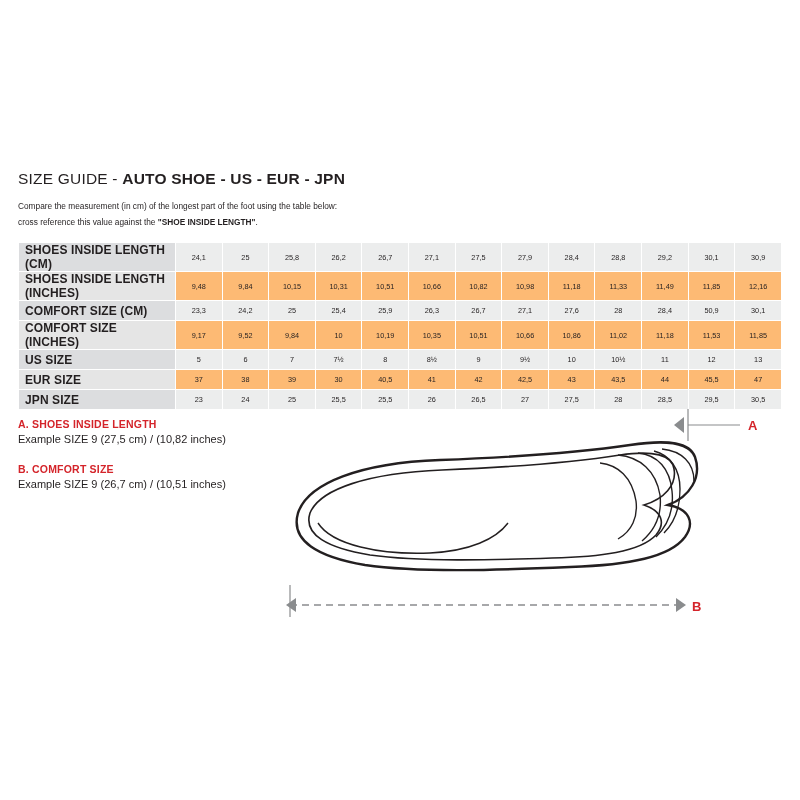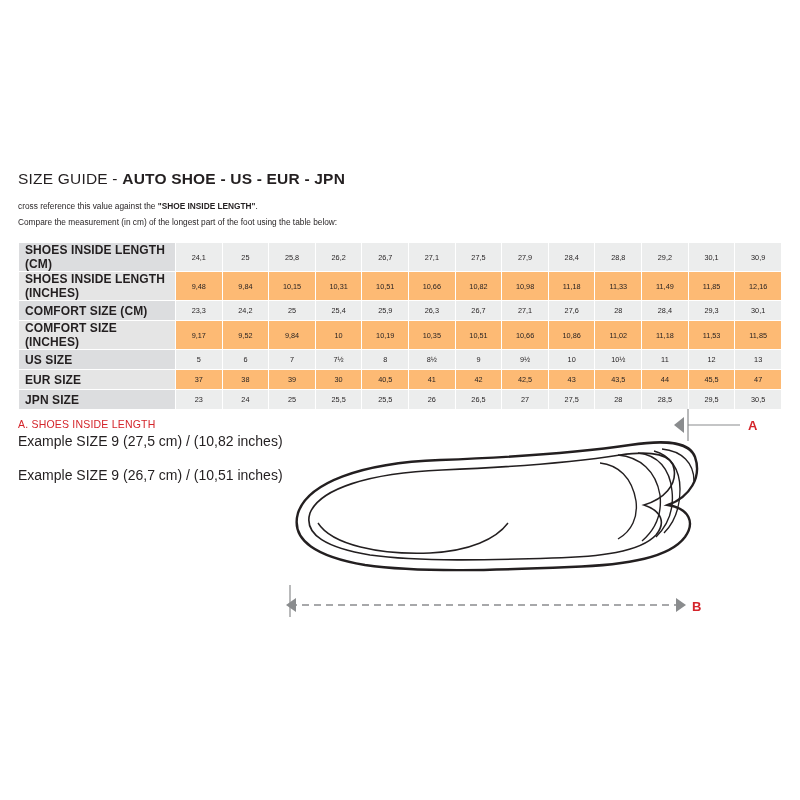--- a/index.html
+++ b/index.html
@@ -65,27 +65,27 @@
 
   .legend {
     position: absolute;
     left: 18px;
     top: 418px;
     width: 270px;
   }
   .legend h3 {
     color: #d4242a;
     font-size: 10.5px;
-    font-weight: normal;
+    font-weight: bold;
     margin: 0 0 3px 0;
     letter-spacing: 0.2px;
   }
   .legend p {
     margin: 0 0 18px 0;
-    font-size: 14px;
+    font-size: 11px;
     color: #231f20;
   }
 
   .diagram {
     position: absolute;
     left: 270px;
     top: 405px;
     width: 500px;
     height: 250px;
   }
@@ -94,22 +94,22 @@
 </head>
 <body>
 
 <div class="page">
 
   <div class="content">
 
     <h1 class="title"><span>SIZE GUIDE</span><span> - </span><span class="t-strong">AUTO SHOE - US - EUR - JPN</span></h1>
 
     <div class="intro">
+      <p><span>Compare the measurement (in cm) of the longest part of the foot using the table below:</span></p>
       <p><span>cross reference this value against the </span><b>"SHOE INSIDE LENGTH"</b><span>.</span></p>
-      <p><span>Compare the measurement (in cm) of the longest part of the foot using the table below:</span></p>
     </div>
 
     <table class="size-table">
       <tbody>
           <tr>
             <td class="rowhead">SHOES INSIDE LENGTH (CM)</td>
             <td>24,1</td>
             <td>25</td>
             <td>25,8</td>
             <td>26,2</td>
@@ -145,21 +145,21 @@
             <td>24,2</td>
             <td>25</td>
             <td>25,4</td>
             <td>25,9</td>
             <td>26,3</td>
             <td>26,7</td>
             <td>27,1</td>
             <td>27,6</td>
             <td>28</td>
             <td>28,4</td>
-            <td>29,3</td>
+            <td>50,9</td>
             <td>30,1</td>
           </tr>
           <tr class="alt">
             <td class="rowhead">COMFORT SIZE (INCHES)</td>
             <td>9,17</td>
             <td>9,52</td>
             <td>9,84</td>
             <td>10</td>
             <td>10,19</td>
             <td>10,35</td>
@@ -220,20 +220,21 @@
             <td>30,5</td>
           </tr>
         </tbody>
     </table>
 
   </div>
 
   <div class="legend">
     <h3>A. SHOES INSIDE LENGTH</h3>
     <p>Example SIZE 9 (27,5 cm) / (10,82 inches)</p>
+    <h3>B. COMFORT SIZE</h3>
     <p>Example SIZE 9 (26,7 cm) / (10,51 inches)</p>
   </div>
 
   <div class="diagram">
     <svg width="500" height="250" viewBox="0 0 500 250">
 
       <path d="M 28 108
                C 38 78, 90 58, 170 55
                C 250 52, 320 46, 360 40
                C 400 34, 420 38, 425 52

